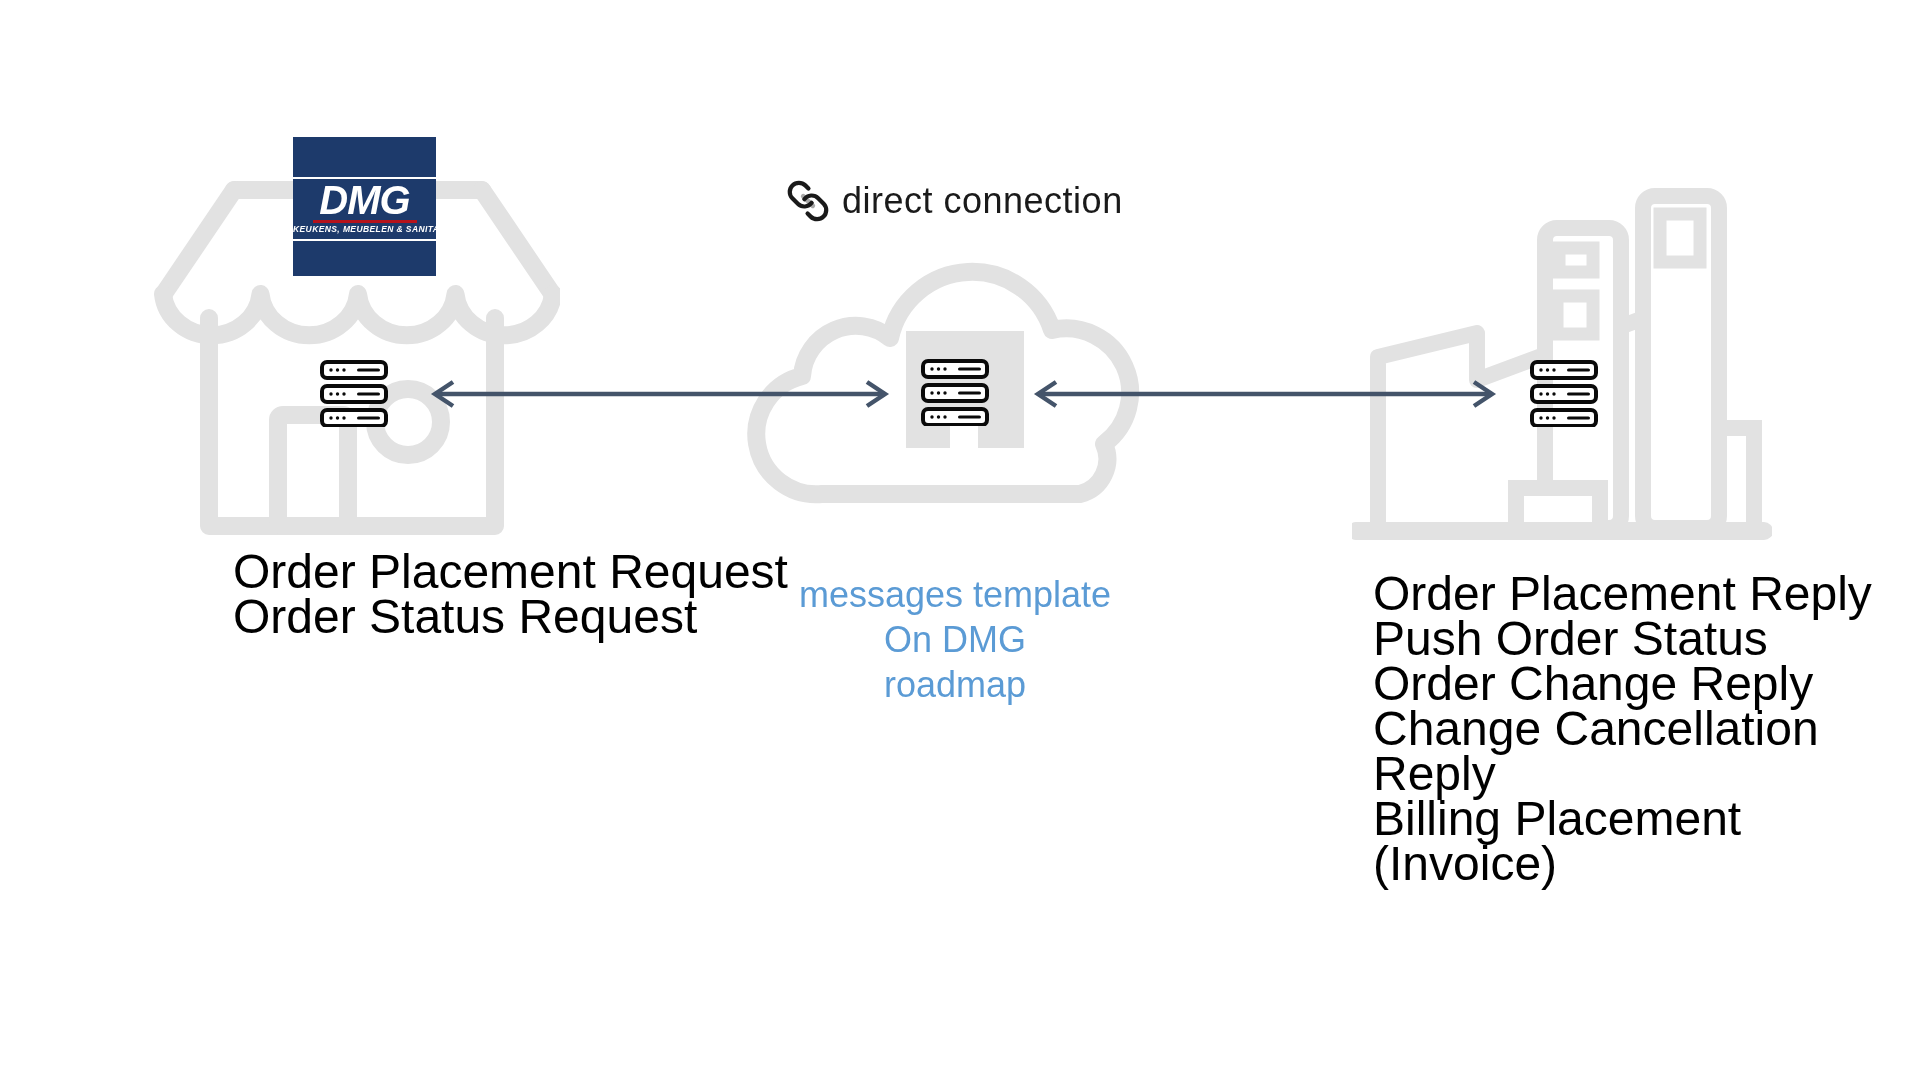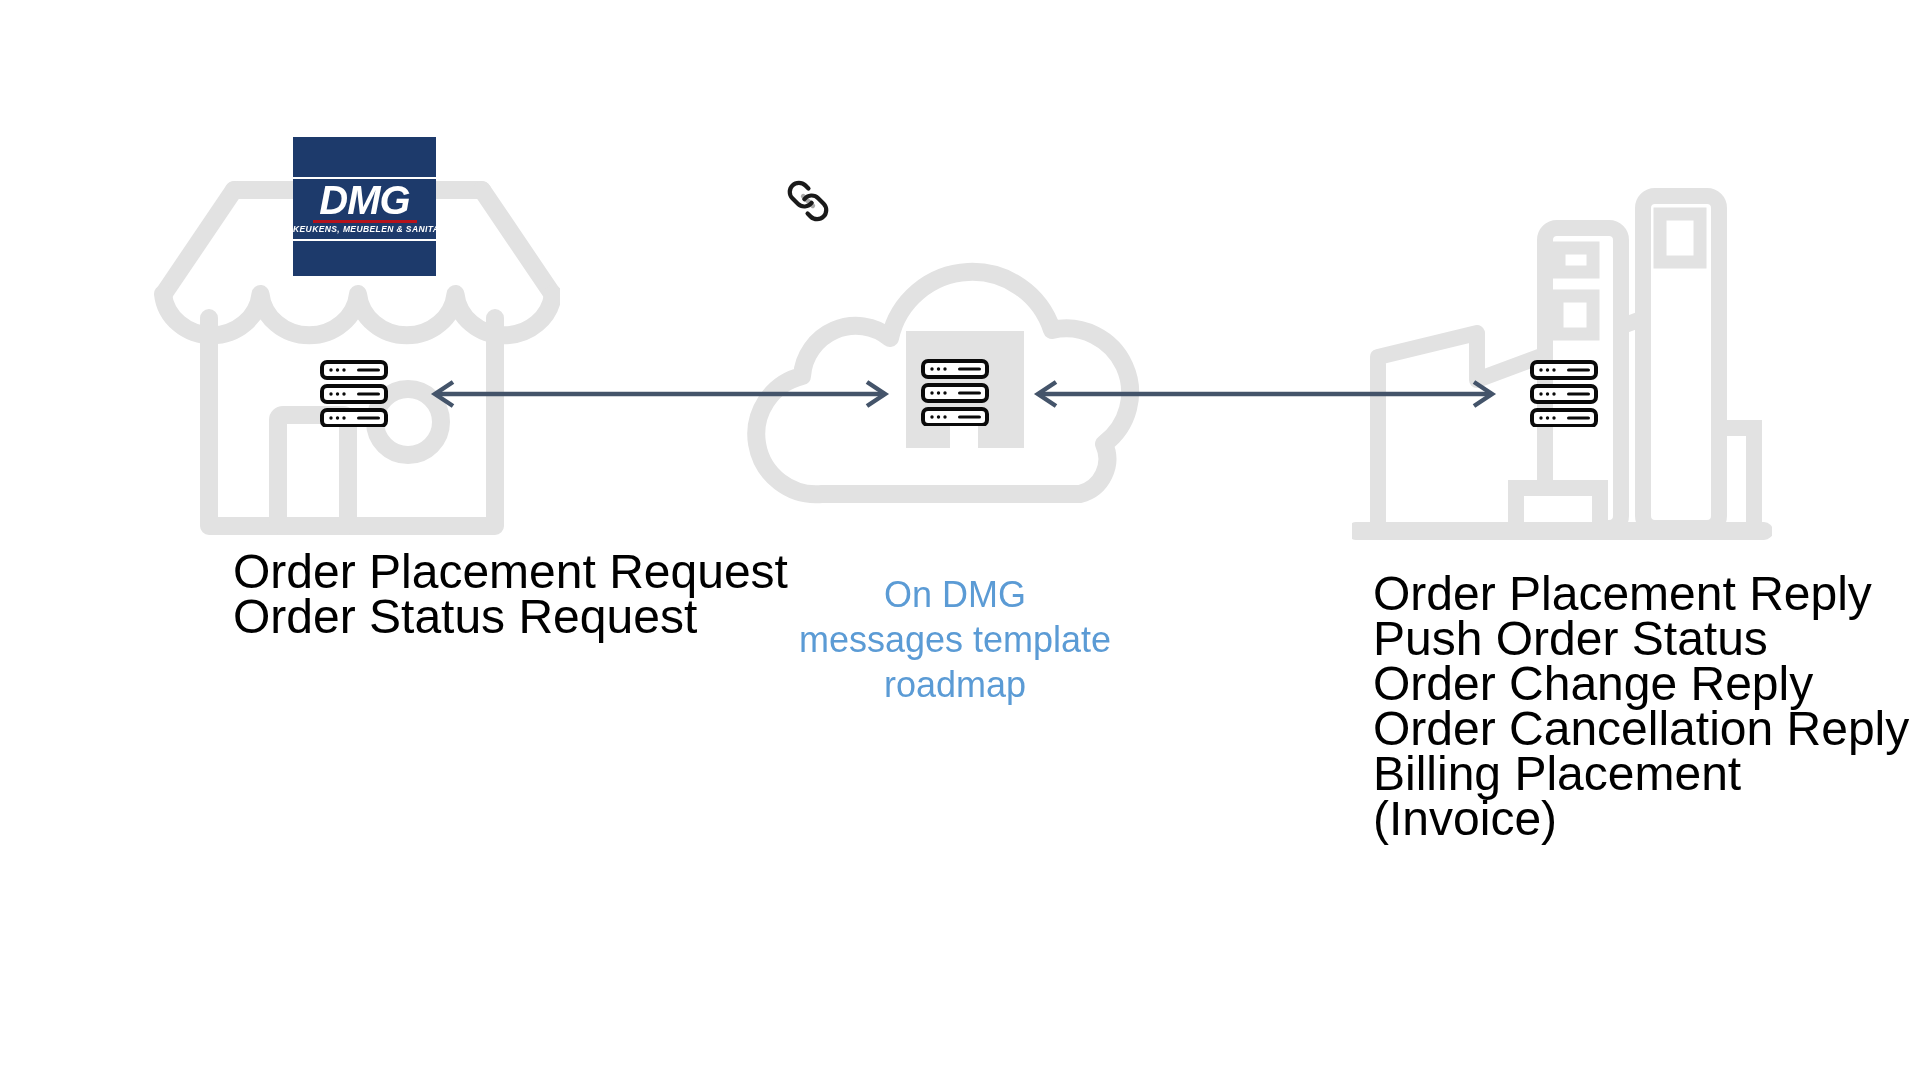--- a/index.html
+++ b/index.html
@@ -171,32 +171,33 @@
 </svg>
 
 <div class="abs dc-row">
   <svg width="44" height="46" viewBox="0 0 24 24">
     <g transform="scale(-1,1) translate(-24,0)" fill="none" stroke-linecap="round" stroke-linejoin="round">
       <line x1="9.4" y1="14.6" x2="14.6" y2="9.4" stroke="var(--link-gray)" stroke-width="2.6"></line>
       <path d="M10 13a5 5 0 0 0 7.54.54l3-3a5 5 0 0 0-7.07-7.07l-1.72 1.71" stroke="#1a1a1a" stroke-width="2.3"></path>
       <path d="M14 11a5 5 0 0 0-7.54-.54l-3 3a5 5 0 0 0 7.07 7.07l1.71-1.71" stroke="#1a1a1a" stroke-width="2.3"></path>
     </g>
   </svg>
+  <span class="dc-label">direct connection</span>
 </div>
 
 <div class="abs msg-list msg-list-left">
     <div>Order Placement Request</div>
     <div>Order Status Request</div>
   </div>
 
 <div class="abs center-note">
+    <div>messages template</div>
     <div>On DMG</div>
-    <div>messages template</div>
     <div>roadmap</div>
   </div>
 
 <div class="abs msg-list msg-list-right">
     <div>Order Placement Reply</div>
     <div>Push Order Status</div>
     <div>Order Change Reply</div>
-    <div>Order Cancellation Reply</div>
+    <div>Change Cancellation Reply</div>
     <div>Billing Placement (Invoice)</div>
   </div>
 
 </body></html>

